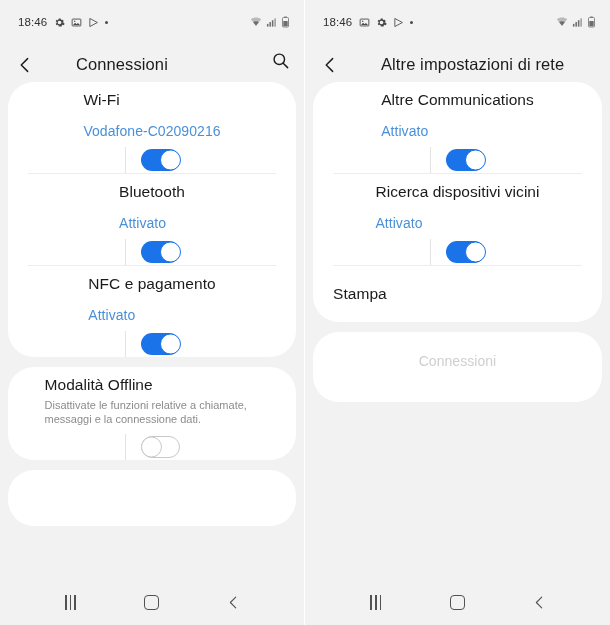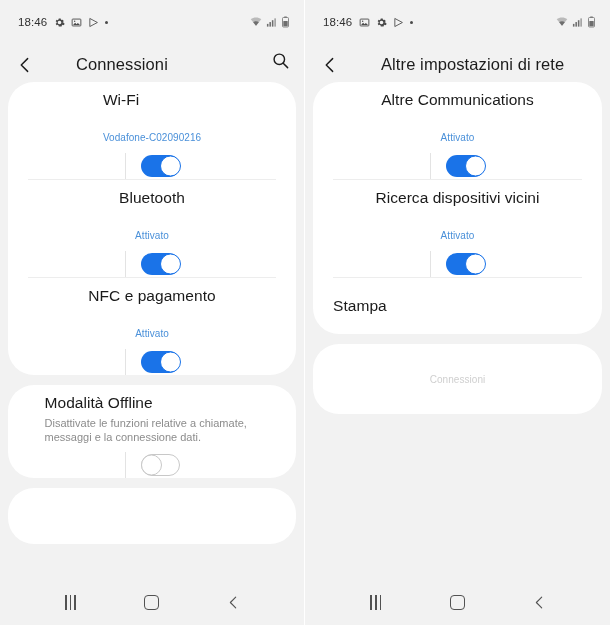--- a/index.html
+++ b/index.html
@@ -70,23 +70,22 @@
     min-height: 56px;
     position: relative;
   }
   .row.with-desc { min-height: 70px; align-items: center; flex-direction: column; }
   .row .texts { flex: 1; min-width: 0; padding: 8px 0; }
   .row-title {
     font-size: 15.5px; color: #1a1a1a; line-height: 20px;
     letter-spacing: .05px;
   }
   .row-sub {
-    font-size: 10px; color: #4a90d9; line-height: 15px; margin-top: 20px;
+    font-size: 14px; color: #4a90d9; line-height: 15px; margin-top: 14px;
     letter-spacing: .05px;
-    text-align: center;
   }
   .row-sub.neutral { color: #9b9b9b; }
   .row-desc {
     font-size: 11px; color: #8c8c8c; line-height: 14px; margin-top: 3px;
     max-width: 215px;
   }
   .row.disabled .row-title { color: #bdbdbd; }
   .row.disabled .row-sub { color: #cfcfcf; }
   .divider {
     height: 1px; background: #ededed;

